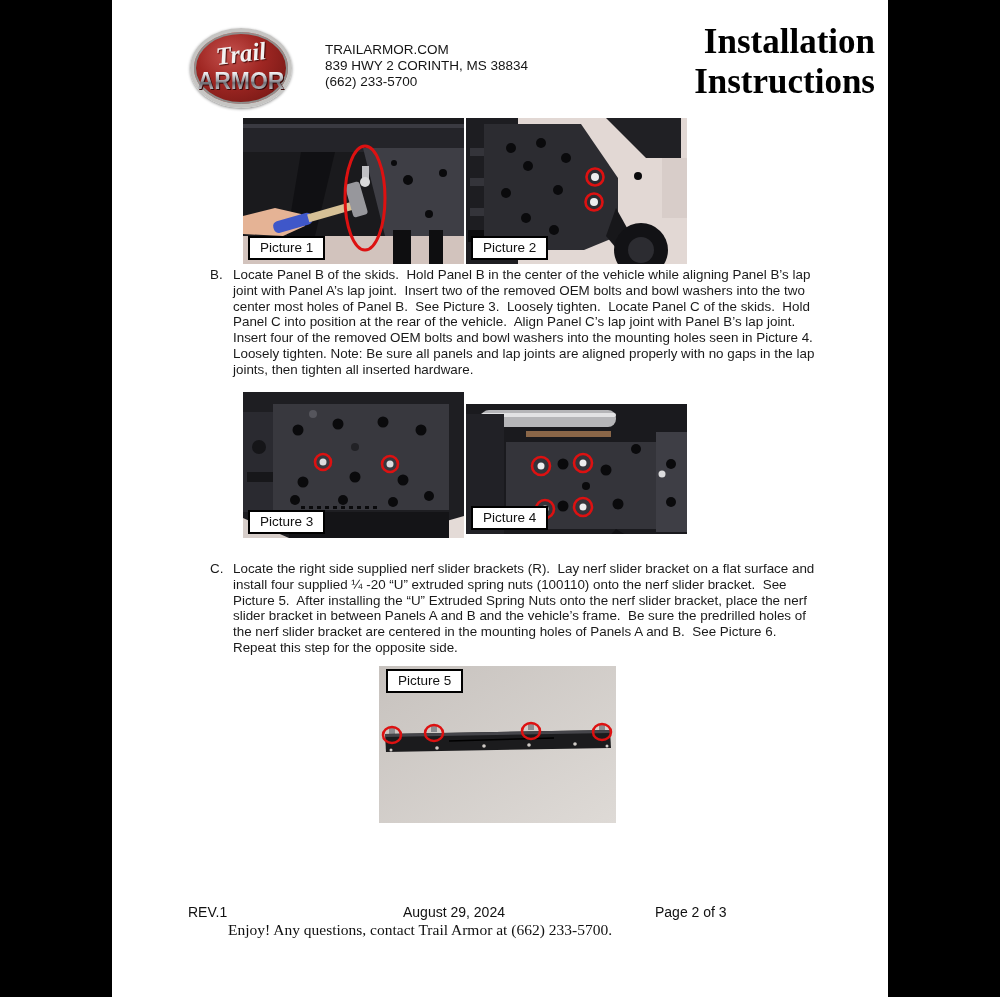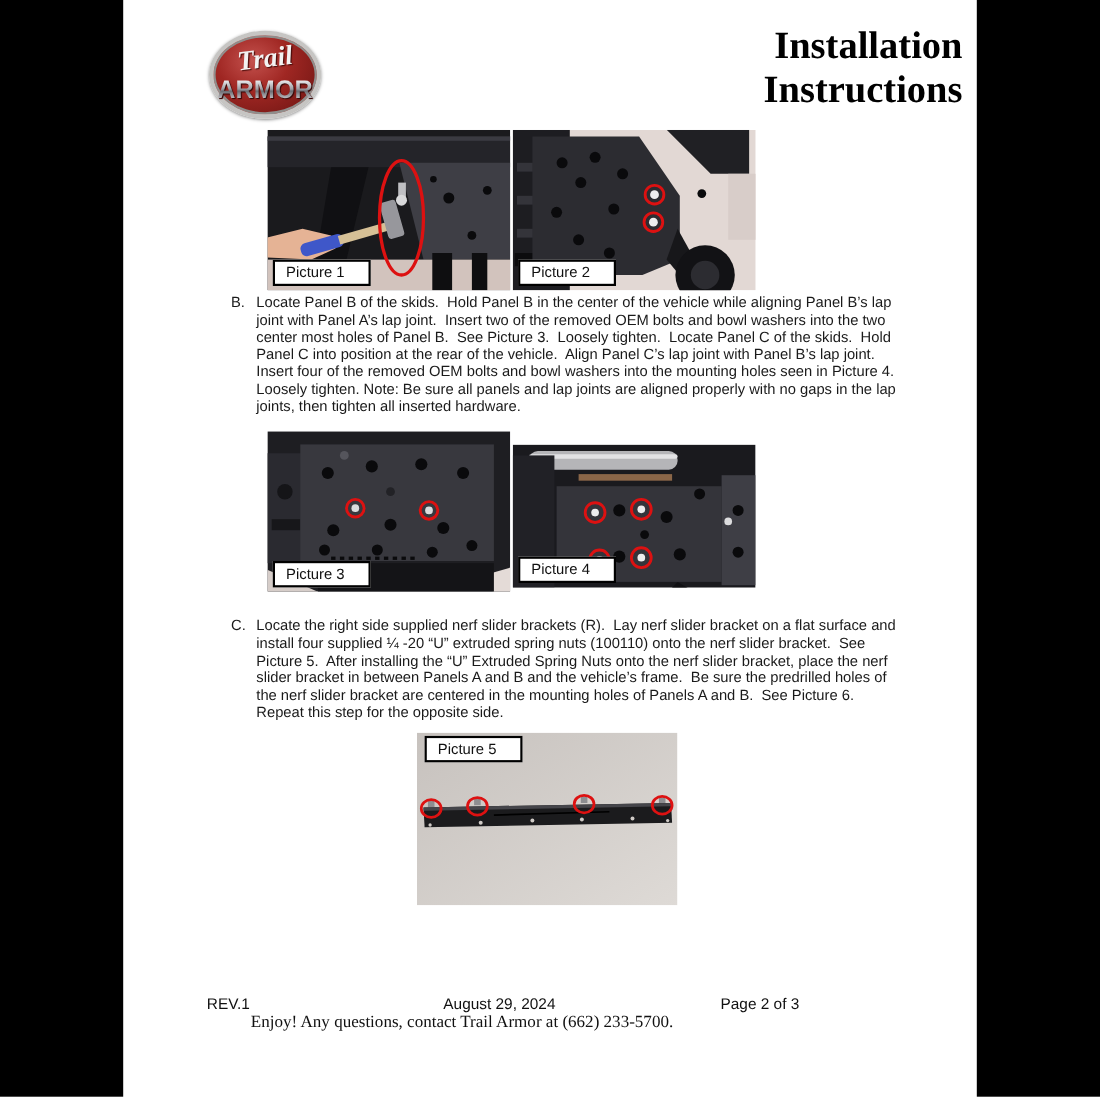--- a/index.html
+++ b/index.html
@@ -22,21 +22,21 @@
         -webkit-background-clip:text;background-clip:text;color:transparent;
         filter:drop-shadow(1px 1px 0px #3a0908);}
   .contact{position:absolute;left:325px;top:42px;font-size:13.5px;line-height:16px;color:#151515;}
   .doc-title{position:absolute;right:125px;top:22px;text-align:right;
         font-family:"Liberation Serif",serif;font-weight:bold;font-size:35px;line-height:40px;color:#000;}
 
   
   .fig{position:absolute;overflow:hidden;}
   .fig svg{display:block;}
   .caption{position:absolute;background:#fff;border:2px solid #000;color:#111;
-        font-size:13.5px;line-height:17px;padding:1px 22px 2px 10px;white-space:nowrap;}
+        font-size:13.5px;line-height:17px;padding:1px 10px 2px 10px;white-space:nowrap;}
   .caption.bl{left:5px;bottom:4px;}
   .caption.tl{left:7px;top:3px;}
 
   
   .step{position:absolute;font-size:13.4px;line-height:15.8px;}
   .step-label{position:absolute;left:0;top:0;}
   .step-text{position:absolute;left:23px;top:0;width:590px;margin:0;white-space:pre-wrap;}
 
   
   .footer-item{position:absolute;font-size:14px;color:#111;}
@@ -47,20 +47,25 @@
 <body>
 
 <div id="canvas">
 
   <div class="side-strip left"></div>
   <div class="side-strip right"></div>
 
   <div class="logo">
     <span class="logo-trail">Trail</span>
     <span class="logo-armor">ARMOR</span>
+  </div>
+  <div class="contact">
+    <div>TRAILARMOR.COM</div>
+    <div>839 HWY 2 CORINTH, MS 38834</div>
+    <div>(662) 233-5700</div>
   </div>
   <div class="doc-title">
     <div>Installation</div>
     <div>Instructions</div>
   </div>
 
   <figure class="fig" style="left:243px;top:118px;width:221px;height:146px;margin:0;">
     <svg width="221" height="146" viewBox="0 0 221 146">
       <rect width="221" height="146" fill="#1a1a1d"></rect>
       <rect x="0" y="6" width="221" height="28" fill="#242429"></rect>

